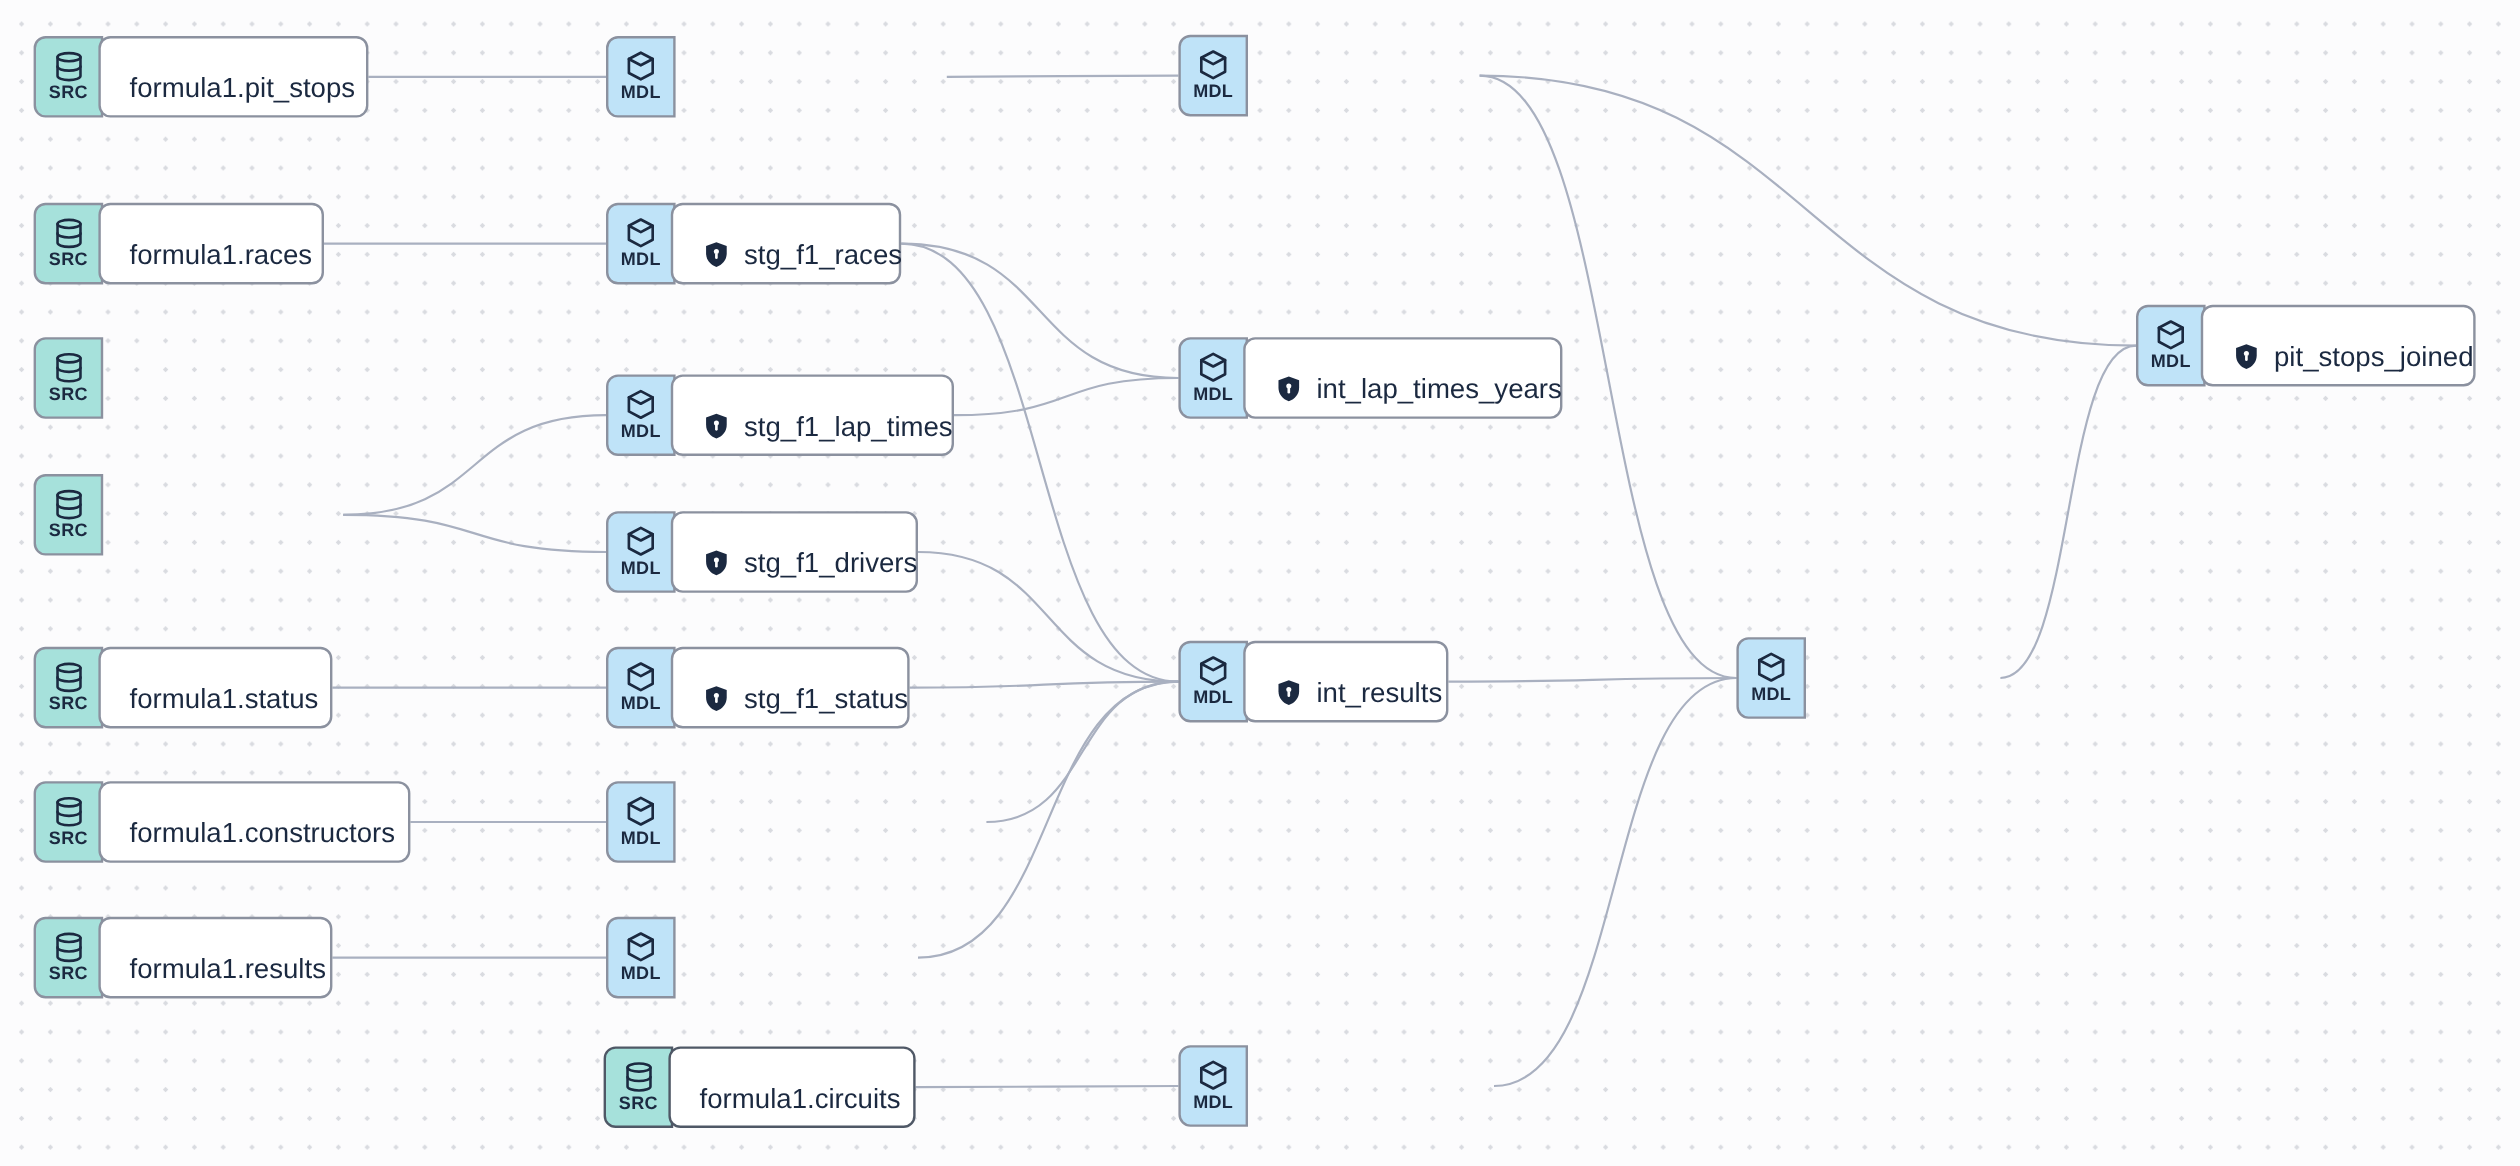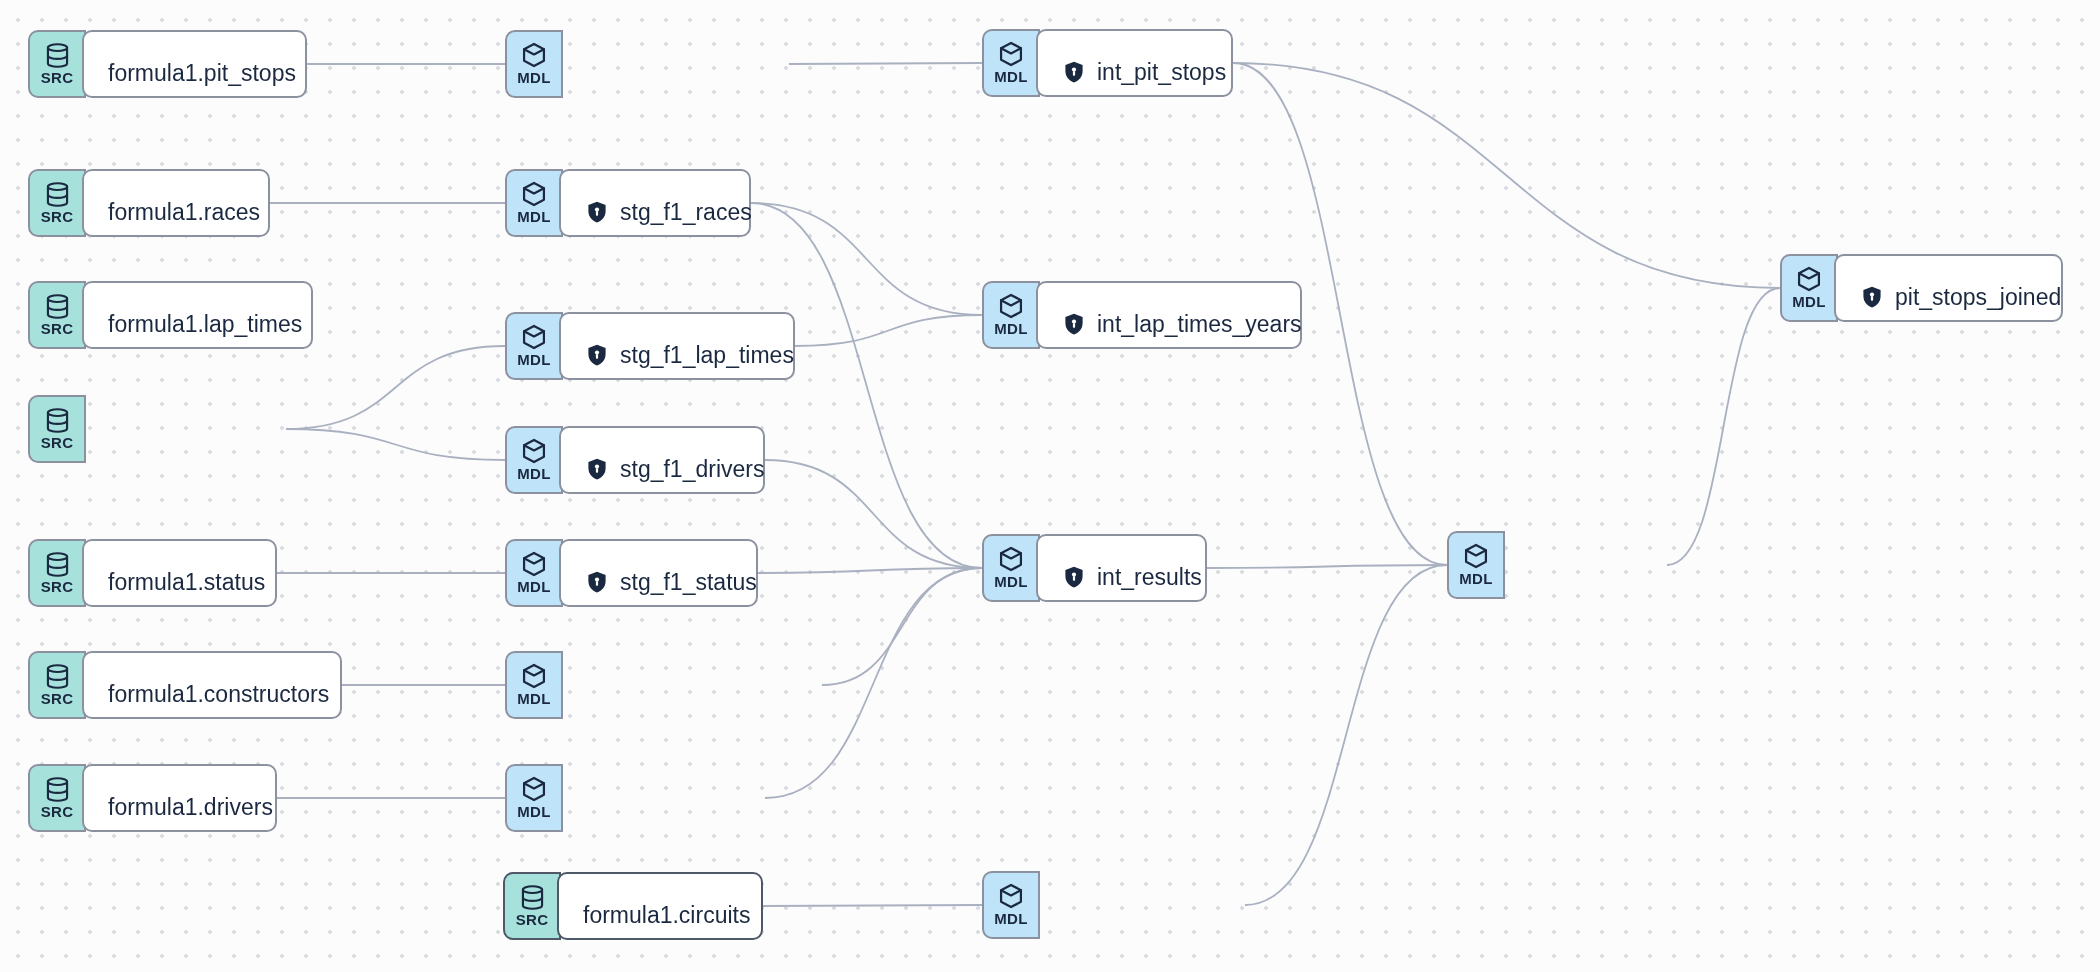--- a/index.html
+++ b/index.html
@@ -96,30 +96,20 @@
     <div class="node model" style="left: 982px; top: 29px; width: 251px; height: 68px;">
     <div class="chip">
       <span class="chip-icon">
           <svg width="28" height="28" viewBox="0 0 24 24" fill="none" stroke="#1b2940" stroke-width="1.9" stroke-linecap="round" stroke-linejoin="round">
             <path d="M12 2.5 L20.5 7 V17 L12 21.5 L3.5 17 V7 Z"></path>
             <path d="M3.5 7 L12 11.5 L20.5 7"></path>
           </svg>
         </span>
       <span class="chip-label">MDL</span>
     </div>
-    <div class="body">
-      <span class="shield">
-          <svg width="24" height="24" viewBox="0 0 24 24">
-            <path d="M12 1.8 L20.6 4.9 V11 C20.6 16.6 17.1 20.7 12 22.4 C6.9 20.7 3.4 16.6 3.4 11 V4.9 Z" fill="#1b2940"></path>
-            <circle cx="12" cy="9.6" r="2.1" fill="#fff"></circle>
-            <path d="M10.9 11.2 h2.2 v3.6 a1.1 1.1 0 0 1 -2.2 0 Z" fill="#fff"></path>
-          </svg>
-        </span>
-      <span class="label">int_pit_stops</span>
-    </div>
   </div>
     <div class="node source" style="left: 28px; top: 169px; width: 242px; height: 68px;">
     <div class="chip">
       <span class="chip-icon">
           <svg width="27" height="27" viewBox="0 0 24 24" fill="none" stroke="#1b2940" stroke-width="1.9" stroke-linecap="round" stroke-linejoin="round">
             <ellipse cx="12" cy="5" rx="8.5" ry="3"></ellipse>
             <path d="M20.5 12c0 1.66-3.8 3-8.5 3s-8.5-1.34-8.5-3"></path>
             <path d="M3.5 5v14c0 1.66 3.8 3 8.5 3s8.5-1.34 8.5-3V5"></path>
           </svg>
         </span>
@@ -155,24 +145,20 @@
     <div class="chip">
       <span class="chip-icon">
           <svg width="27" height="27" viewBox="0 0 24 24" fill="none" stroke="#1b2940" stroke-width="1.9" stroke-linecap="round" stroke-linejoin="round">
             <ellipse cx="12" cy="5" rx="8.5" ry="3"></ellipse>
             <path d="M20.5 12c0 1.66-3.8 3-8.5 3s-8.5-1.34-8.5-3"></path>
             <path d="M3.5 5v14c0 1.66 3.8 3 8.5 3s8.5-1.34 8.5-3V5"></path>
           </svg>
         </span>
       <span class="chip-label">SRC</span>
     </div>
-    <div class="body">
-
-      <span class="label">formula1.lap_times</span>
-    </div>
   </div>
     <div class="node model" style="left: 982px; top: 281px; width: 320px; height: 68px;">
     <div class="chip">
       <span class="chip-icon">
           <svg width="28" height="28" viewBox="0 0 24 24" fill="none" stroke="#1b2940" stroke-width="1.9" stroke-linecap="round" stroke-linejoin="round">
             <path d="M12 2.5 L20.5 7 V17 L12 21.5 L3.5 17 V7 Z"></path>
             <path d="M3.5 7 L12 11.5 L20.5 7"></path>
           </svg>
         </span>
       <span class="chip-label">MDL</span>
@@ -344,21 +330,21 @@
           <svg width="27" height="27" viewBox="0 0 24 24" fill="none" stroke="#1b2940" stroke-width="1.9" stroke-linecap="round" stroke-linejoin="round">
             <ellipse cx="12" cy="5" rx="8.5" ry="3"></ellipse>
             <path d="M20.5 12c0 1.66-3.8 3-8.5 3s-8.5-1.34-8.5-3"></path>
             <path d="M3.5 5v14c0 1.66 3.8 3 8.5 3s8.5-1.34 8.5-3V5"></path>
           </svg>
         </span>
       <span class="chip-label">SRC</span>
     </div>
     <div class="body">
 
-      <span class="label">formula1.drivers</span>
+      <span class="label">formula1.results</span>
     </div>
   </div>
     <div class="node model" style="left: 505px; top: 764px; width: 260px; height: 68px;">
     <div class="chip">
       <span class="chip-icon">
           <svg width="28" height="28" viewBox="0 0 24 24" fill="none" stroke="#1b2940" stroke-width="1.9" stroke-linecap="round" stroke-linejoin="round">
             <path d="M12 2.5 L20.5 7 V17 L12 21.5 L3.5 17 V7 Z"></path>
             <path d="M3.5 7 L12 11.5 L20.5 7"></path>
           </svg>
         </span>

